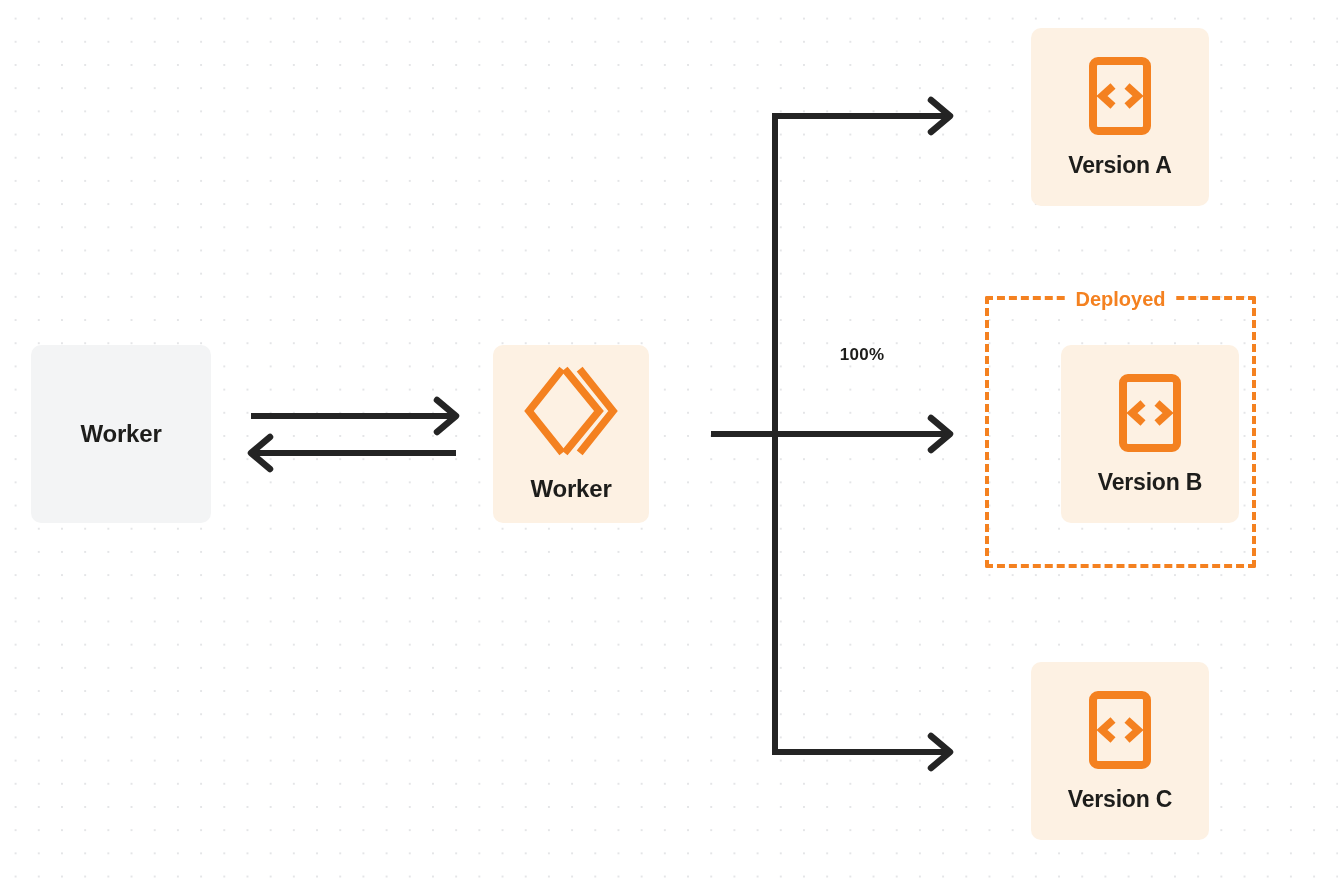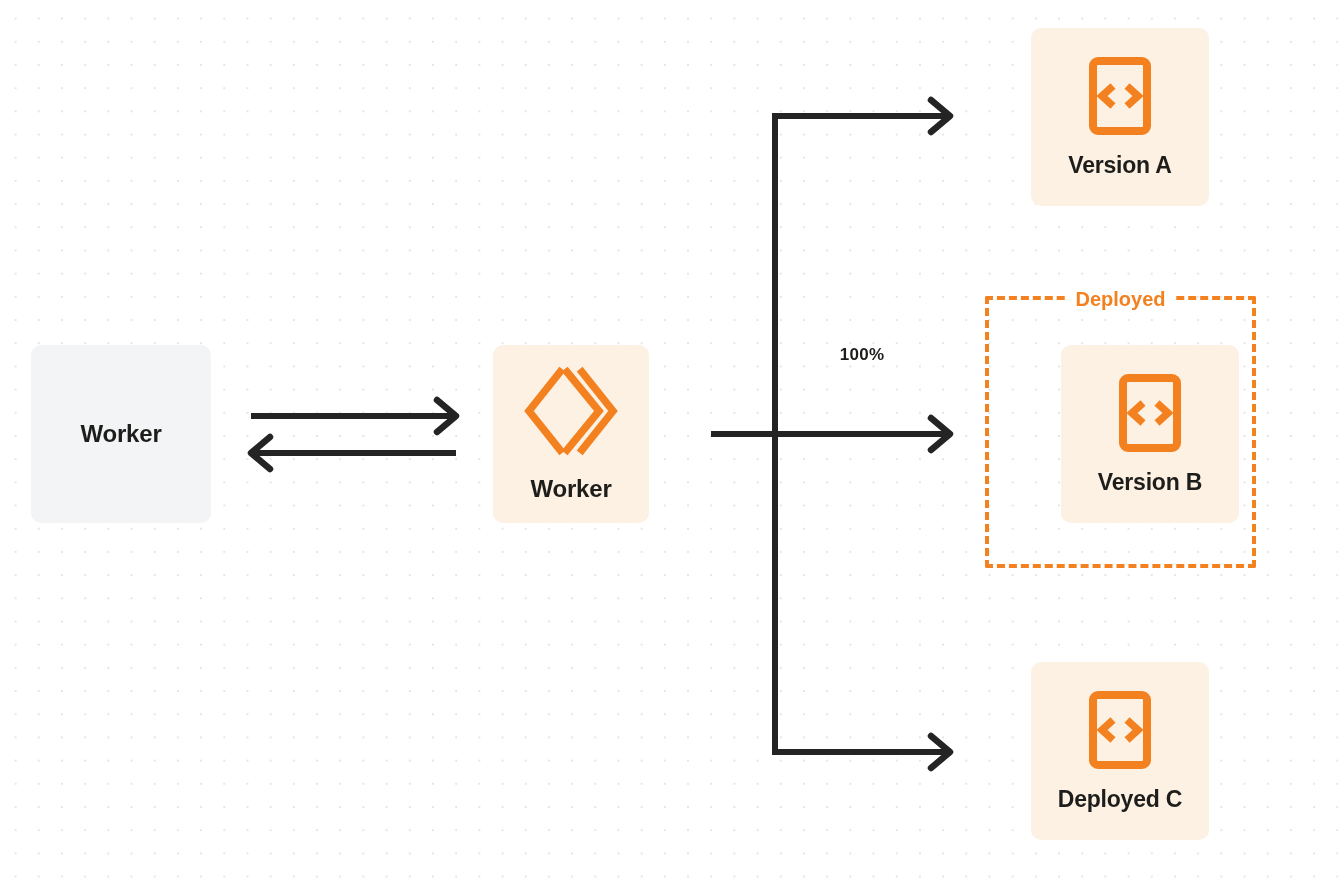--- a/index.html
+++ b/index.html
@@ -194,21 +194,21 @@
   </div>
 
   <div class="node version-node" id="version-c-node">
     <span>
       <svg class="code-icon" viewBox="0 0 64 80" xmlns="http://www.w3.org/2000/svg">
         <rect x="5" y="5" width="54" height="70" rx="5" ry="5" fill="none" stroke="#f48120" stroke-width="8"></rect>
         <polyline points="25,30 14,40 25,50" fill="none" stroke="#f48120" stroke-width="7.5" stroke-linecap="butt" stroke-linejoin="miter"></polyline>
         <polyline points="39,30 50,40 39,50" fill="none" stroke="#f48120" stroke-width="7.5" stroke-linecap="butt" stroke-linejoin="miter"></polyline>
       </svg>
     </span>
-    <div class="node-label">Deployed C</div>
+    <div class="node-label">Version C</div>
   </div>
 
   <div id="deployed-group">
     <div id="deployed-label">Deployed</div>
   </div>
 
   <div id="traffic-label">
     <span>100%</span>
   </div>
 

